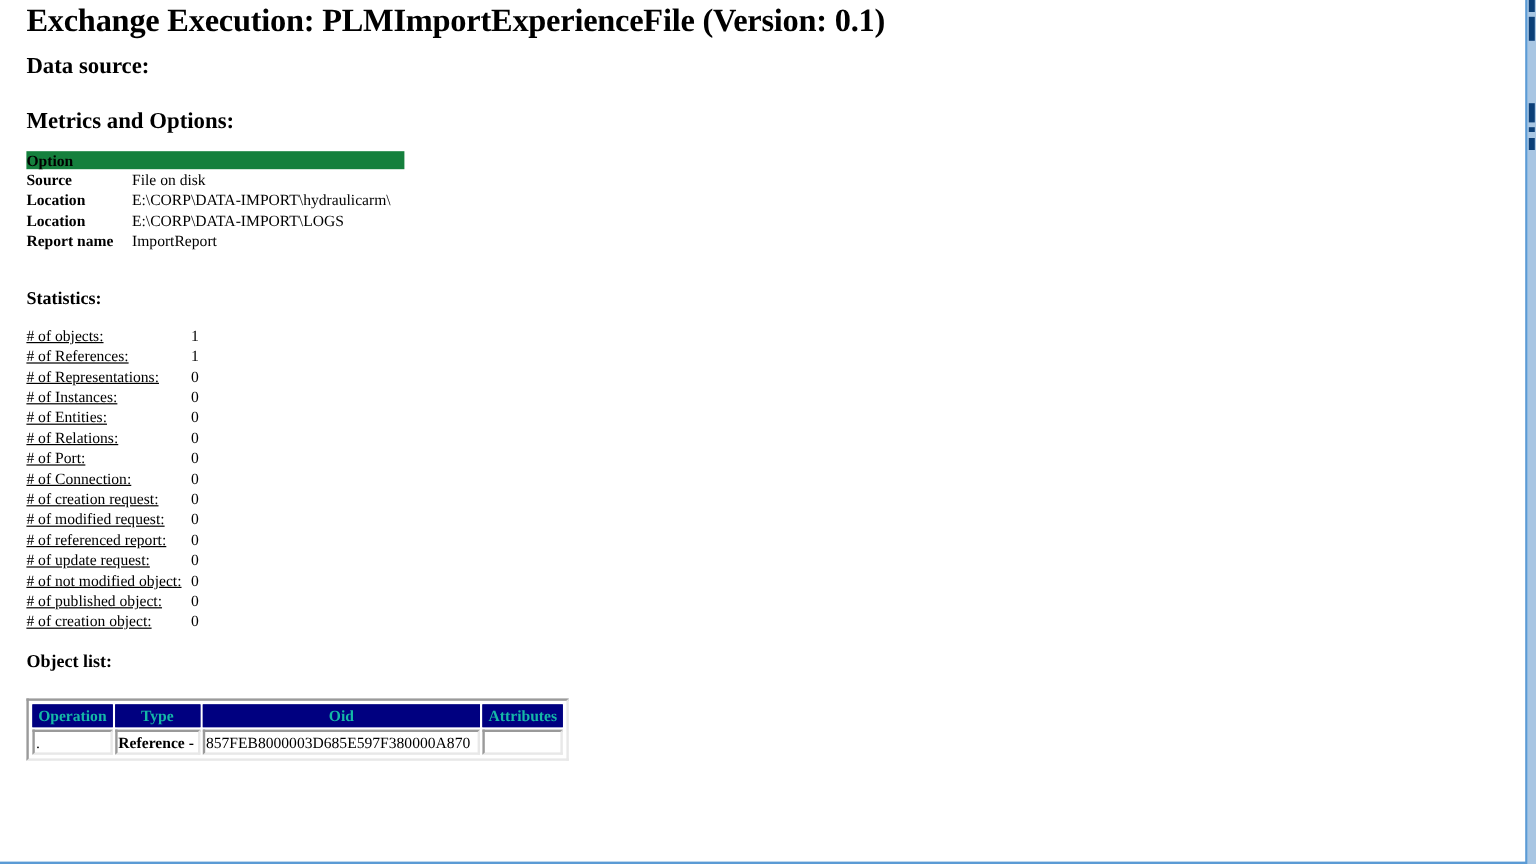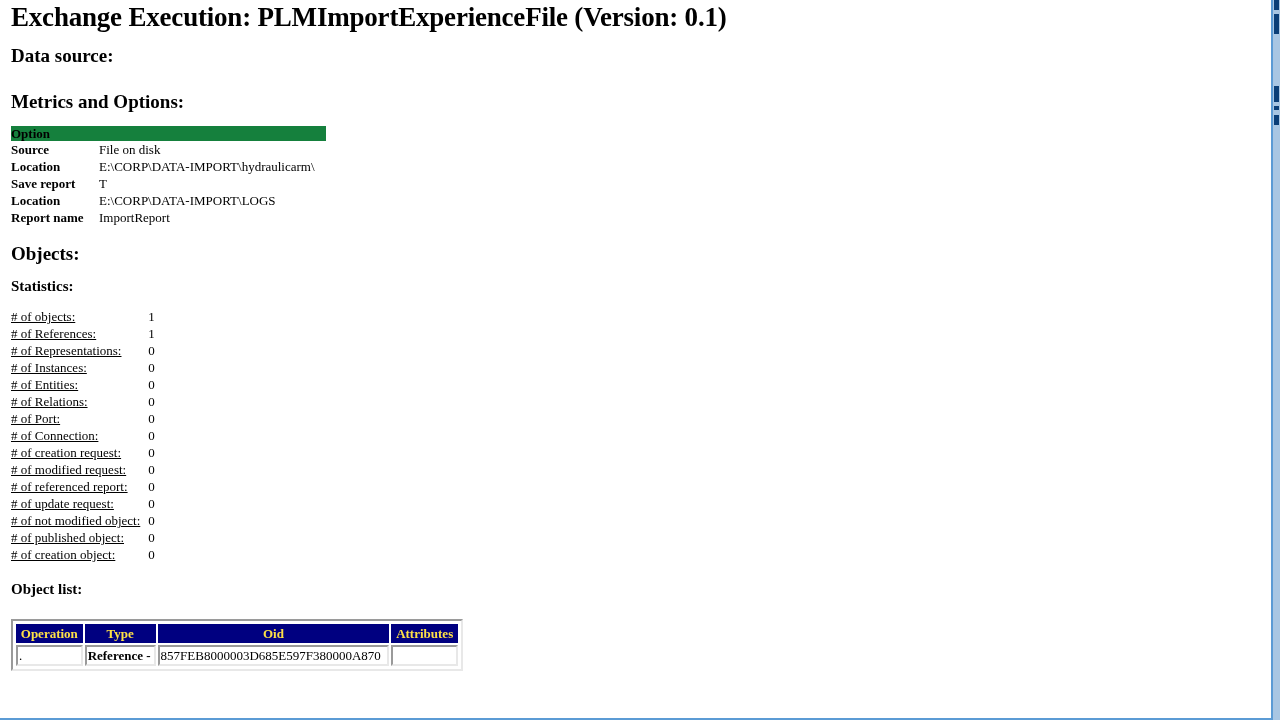--- a/index.html
+++ b/index.html
@@ -56,21 +56,21 @@
   }
   .scroll-thumb.s1 { top: 0px;   height: 10px; }
   .scroll-thumb.s2 { top: 14px;  height: 20px; }
   .scroll-thumb.s3 { top: 86px;  height: 16px; }
   .scroll-thumb.s4 { top: 106px; height: 4px;  }
   .scroll-thumb.s5 { top: 115px; height: 10px; }
 
   .content {
     position: absolute;
     top: 0;
-    left: 4px;
+    left: 15px;
     width: 1264px;
     height: 720px;
     padding: 0;
     box-sizing: border-box;
   }
 
   h1.doc-title {
     font-size: 27px;
     font-weight: bold;
     margin: 0;
@@ -175,21 +175,21 @@
     padding: 1px;
   }
   table.objlist {
     border-collapse: separate;
     border-spacing: 2px;
     width: 100%;
     font-size: 13px;
   }
   table.objlist th {
     background: #000080;
-    color: #fde047;
+    color: #14b8a6;
     font-weight: bold;
     text-align: center;
     line-height: 17px;
     border: 1px solid #000080;
     padding: 0 2px;
     white-space: nowrap;
   }
   table.objlist th.col-operation { width: 66px; }
   table.objlist th.col-type      { width: 68px; }
   table.objlist th.col-oid       { width: 234px; }
@@ -241,37 +241,32 @@
       <tbody>
         <tr>
           <td class="key">Source</td>
           <td class="val">File on disk</td>
         </tr>
         <tr>
           <td class="key">Location</td>
           <td class="val">E:\CORP\DATA-IMPORT\hydraulicarm\</td>
         </tr>
         <tr>
-          <td class="key">Save report</td>
-          <td class="val">T</td>
-        </tr>
-        <tr>
           <td class="key">Location</td>
           <td class="val">E:\CORP\DATA-IMPORT\LOGS</td>
         </tr>
         <tr>
           <td class="key">Report name</td>
           <td class="val">ImportReport</td>
         </tr>
       </tbody>
     </table>
 
     <div class="spacer-18"></div>
 
-    <h2 class="section-head">Objects:</h2>
 
     <div class="spacer-14"></div>
 
     <h3 class="sub-head">Statistics:</h3>
 
     <div class="spacer-14"></div>
 
     <table class="stats">
       <tbody>
         <tr>

